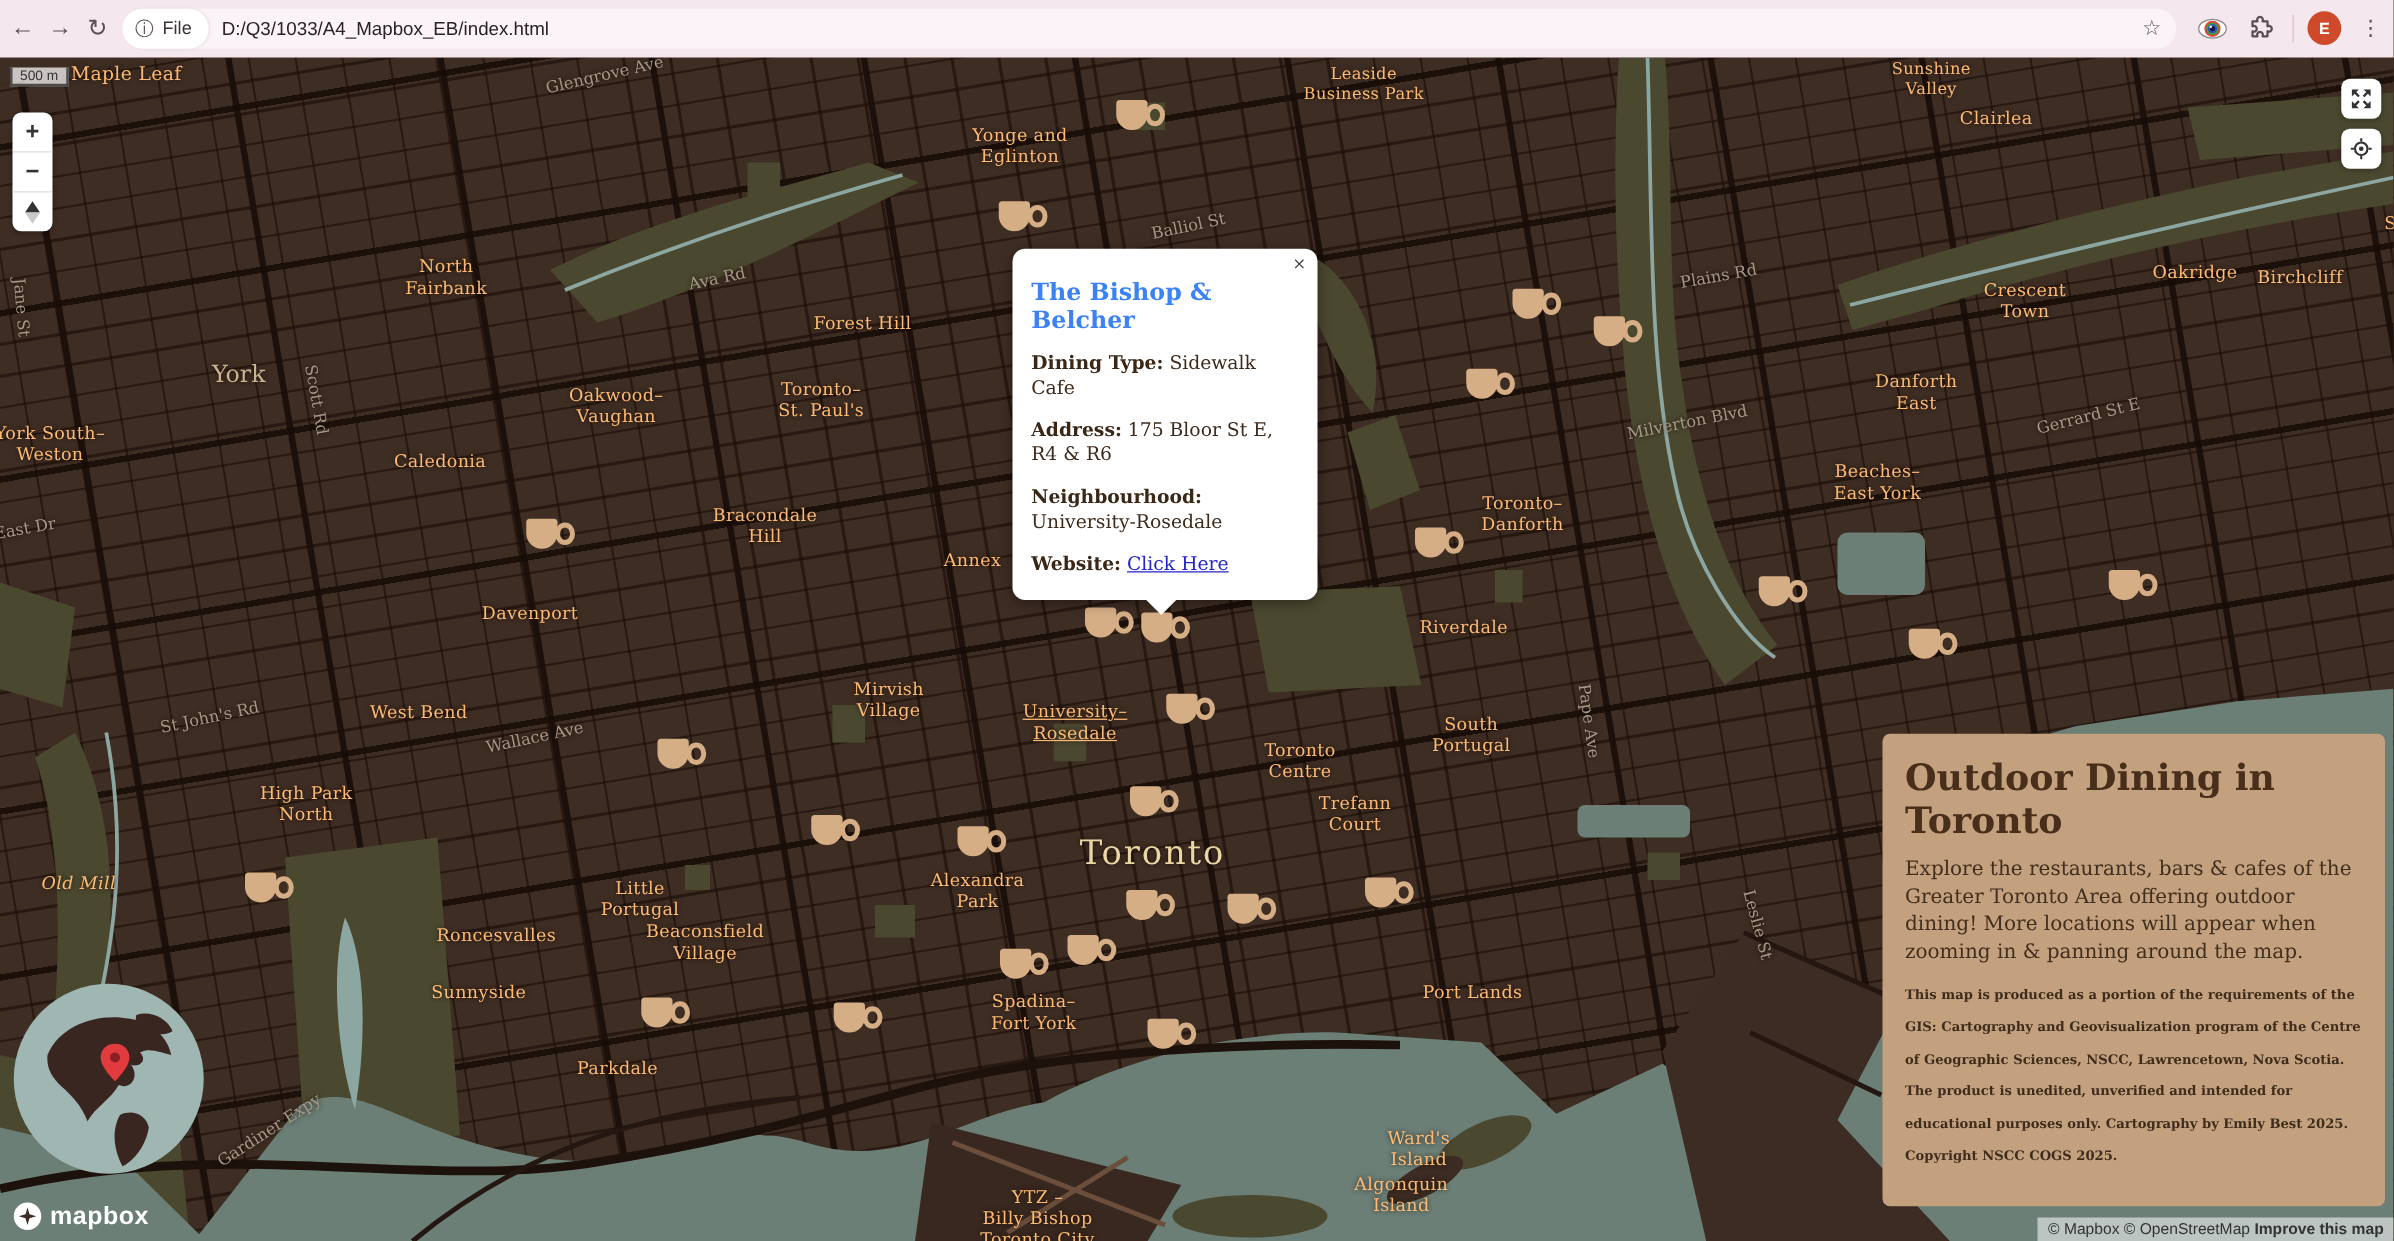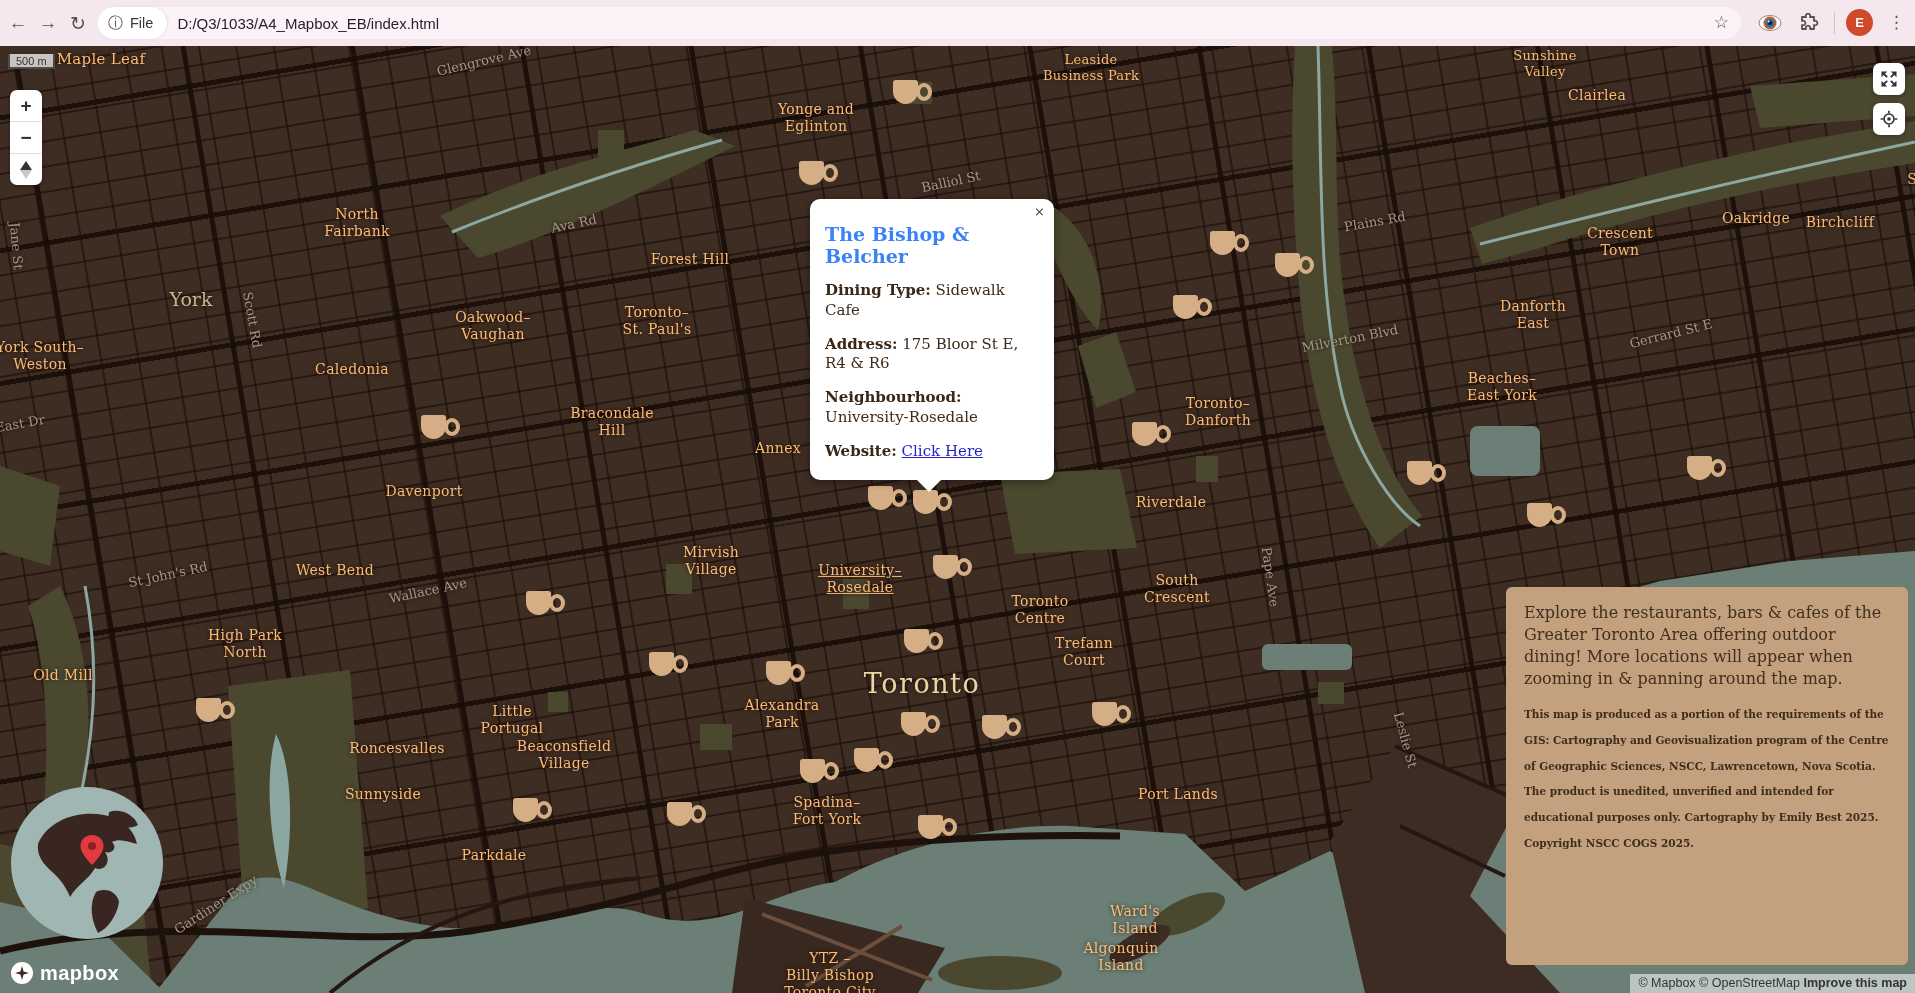--- a/index.html
+++ b/index.html
@@ -230,28 +230,28 @@
       <div class="mlabel hood" style="left: 1171px; top: 457px; font-size: 14px; transform: translate(-50%, -50%);">Riverdale</div>
       <div class="mlabel road" style="left: 168px; top: 529px; font-size: 13px; transform: translate(-50%, -50%) rotate(-12deg);">St John's Rd</div>
       <div class="mlabel hood" style="left: 335px; top: 525px; font-size: 14px; transform: translate(-50%, -50%);">West Bend</div>
       <div class="mlabel road" style="left: 428px; top: 545px; font-size: 13px; transform: translate(-50%, -50%) rotate(-12deg);">Wallace Ave</div>
       <div class="mlabel hood" style="left: 711px; top: 515px; font-size: 14px; transform: translate(-50%, -50%);">Mirvish
 Village</div>
       <div class="mlabel hood" style="left: 860px; top: 533px; font-size: 14px; transform: translate(-50%, -50%); text-decoration: underline;">University–
 Rosedale</div>
       <div class="mlabel road" style="left: 1270px; top: 531px; font-size: 13px; transform: translate(-50%, -50%) rotate(82deg);">Pape Ave</div>
       <div class="mlabel hood" style="left: 1177px; top: 543px; font-size: 14px; transform: translate(-50%, -50%);">South
-Crescent</div>
+Portugal</div>
       <div class="mlabel hood" style="left: 1040px; top: 564px; font-size: 14px; transform: translate(-50%, -50%);">Toronto
 Centre</div>
       <div class="mlabel hood" style="left: 245px; top: 598px; font-size: 14px; transform: translate(-50%, -50%);">High Park
 North</div>
       <div class="mlabel hood" style="left: 1084px; top: 606px; font-size: 14px; transform: translate(-50%, -50%);">Trefann
 Court</div>
-      <div class="mlabel hood" style="left: 63px; top: 630px; font-size: 14px; transform: translate(-50%, -50%);">Old Mill</div>
+      <div class="mlabel hood" style="left: 63px; top: 662px; font-size: 14px; transform: translate(-50%, -50%); font-style: italic;">Old Mill</div>
       <div class="mlabel hood" style="left: 512px; top: 674px; font-size: 14px; transform: translate(-50%, -50%);">Little
 Portugal</div>
       <div class="mlabel hood" style="left: 782px; top: 668px; font-size: 14px; transform: translate(-50%, -50%);">Alexandra
 Park</div>
       <div class="mlabel big" style="left: 922px; top: 638px; font-size: 27px; transform: translate(-50%, -50%);">Toronto</div>
       <div class="mlabel hood" style="left: 397px; top: 703px; font-size: 14px; transform: translate(-50%, -50%);">Roncesvalles</div>
       <div class="mlabel hood" style="left: 564px; top: 709px; font-size: 14px; transform: translate(-50%, -50%);">Beaconsfield
 Village</div>
       <div class="mlabel hood" style="left: 383px; top: 749px; font-size: 14px; transform: translate(-50%, -50%);">Sunnyside</div>
       <div class="mlabel hood" style="left: 827px; top: 765px; font-size: 14px; transform: translate(-50%, -50%);">Spadina–
@@ -388,20 +388,21 @@
     <span class="close">×</span>
     <h2>The Bishop &amp; Belcher</h2>
     <div class="field"><b>Dining Type:</b><span> Sidewalk Cafe</span></div>
     <div class="field"><b>Address:</b><span> 175 Bloor St E, R4 &amp; R6</span></div>
     <div class="field"><b>Neighbourhood:</b><span> University-Rosedale</span></div>
     <div class="field"><b>Website:</b> <a href="#">Click Here</a></div>
     <div class="tip"></div>
   </div>
 
   <div class="panel">
+    <h1>Outdoor Dining in Toronto</h1>
     <p class="body">Explore the restaurants, bars &amp; cafes of the Greater Toronto Area offering outdoor dining! More locations will appear when zooming in &amp; panning around the map.</p>
     <div class="fine">This map is produced as a portion of the requirements of the GIS: Cartography and Geovisualization program of the Centre of Geographic Sciences, NSCC, Lawrencetown, Nova Scotia. The product is unedited, unverified and intended for educational purposes only. Cartography by Emily Best 2025. Copyright NSCC COGS 2025.</div>
   </div>
 
   <div class="scalebar">500 m</div>
   <div class="zoomctl">
     <div class="btn">+</div>
     <div class="btn">−</div>
     <div class="btn compass">
       <div class="tri-up"></div>

